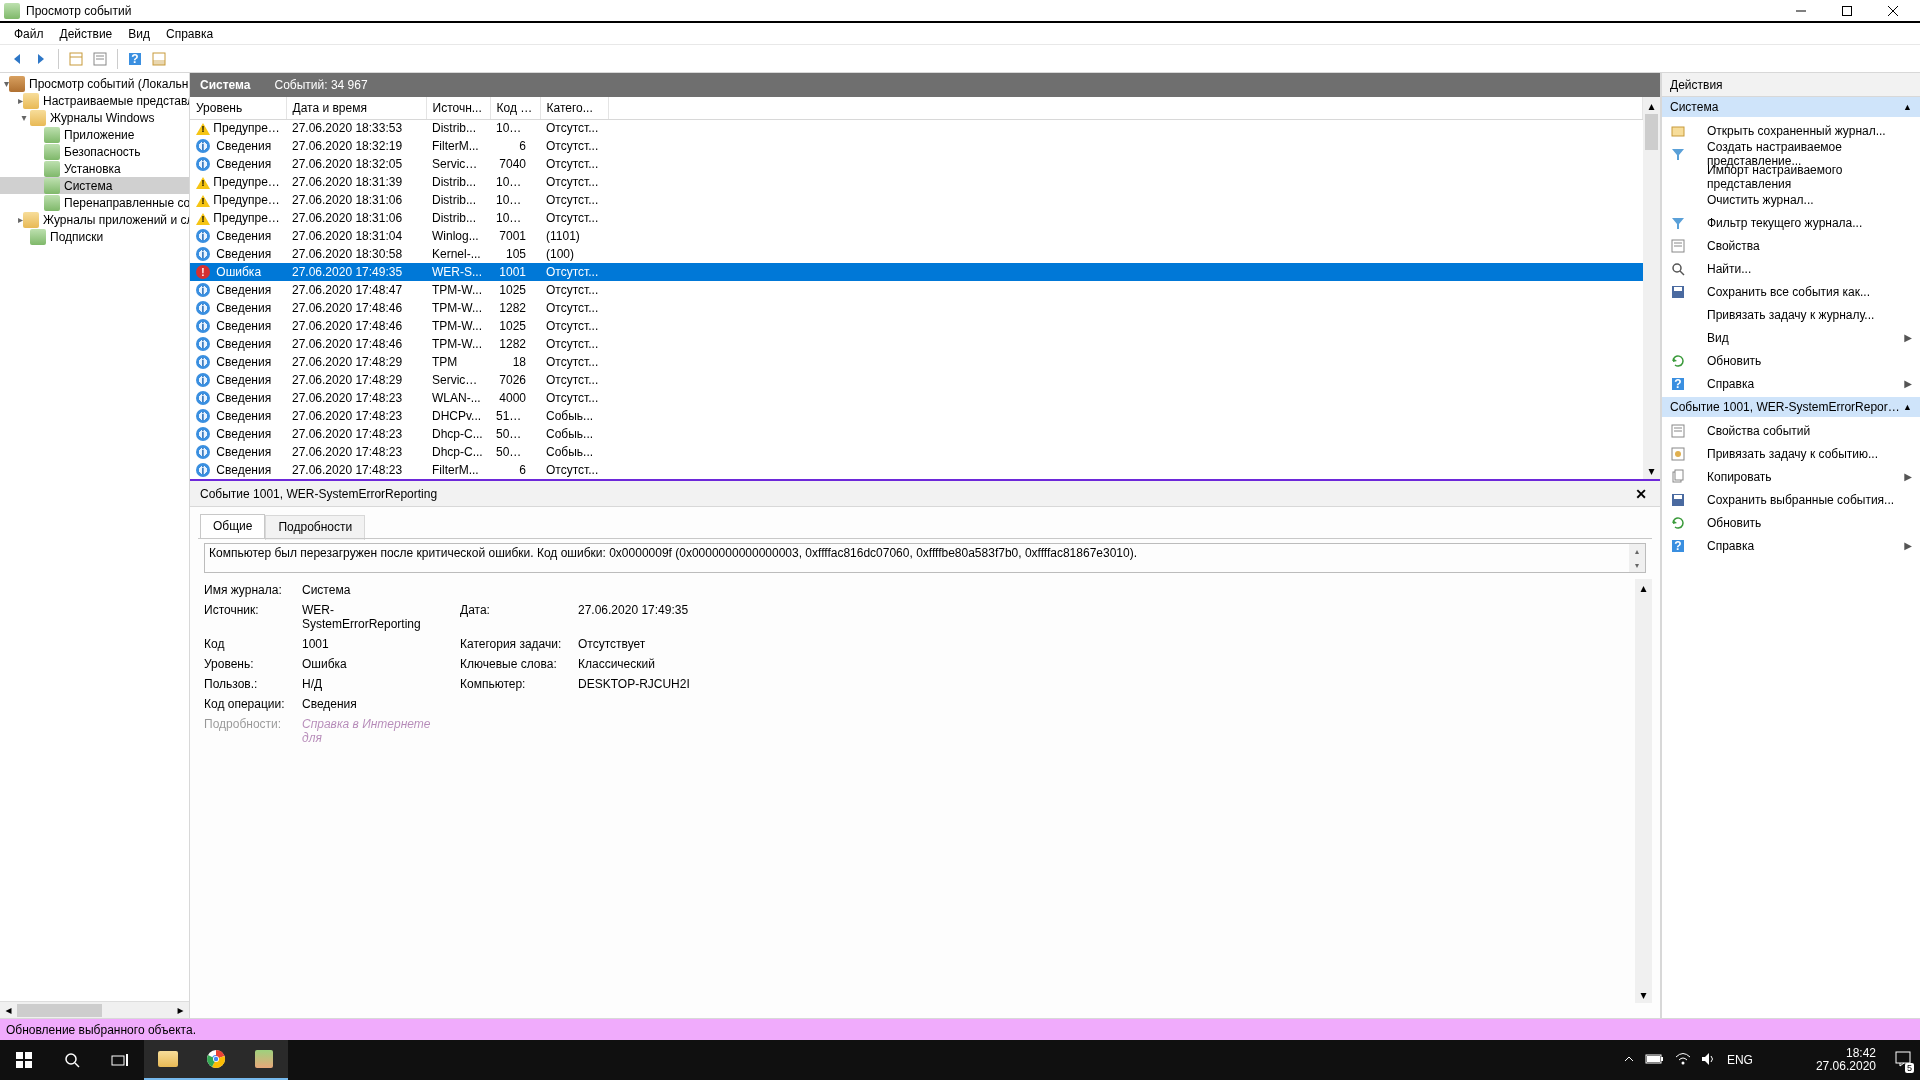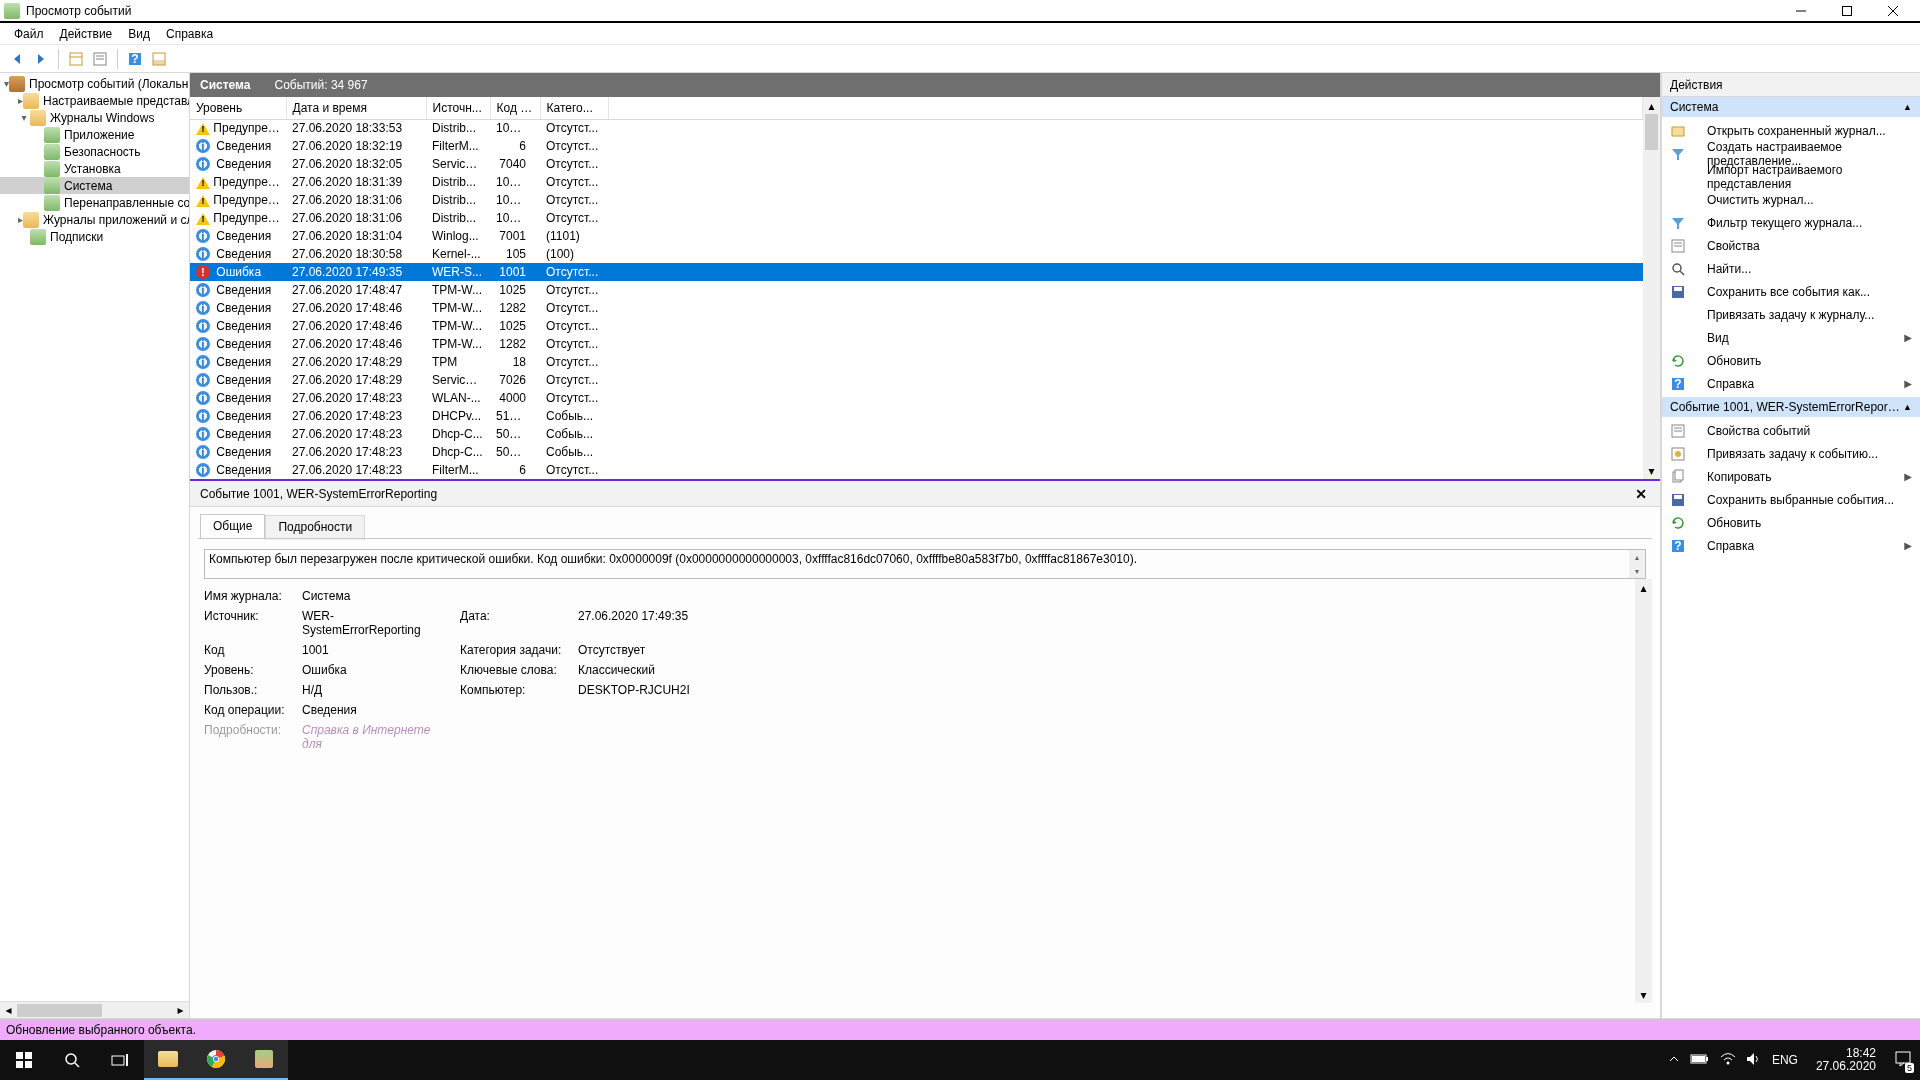--- a/index.html
+++ b/index.html
@@ -52,21 +52,21 @@
 .list .lvicon { display:inline-block; width:14px; height:14px; vertical-align:middle; margin-right:3px;}
 .list td.num { text-align:right; padding-right:14px;}
 
 .detail { flex:1; position:relative; background:#fdfdfd;}
 .detail-header { height:26px; background:#f2f2f2; display:flex; align-items:center; padding:0 10px; border-bottom:1px solid #d8d8d8;}
 .detail-header .title { flex:1; }
 .detail-header .close { width:18px; text-align:center; font-weight:bold; font-size:14px;}
 .detail-tabs { display:flex; padding:6px 10px 0 10px; gap:0; }
 .detail-tab { padding:4px 12px 6px 12px; border:1px solid #c8c8c8; border-bottom:none; background:#fff; position:relative; top:1px;}
 .detail-tab.inactive { background:#f2f2f2; border-color:#d8d8d8; top:2px; padding-bottom:5px;}
-.detail-body { border-top:1px solid #c8c8c8; margin:0 8px; padding:10px 6px; position:relative; height:calc(100% - 64px);}
+.detail-body { border-top:1px solid #c8c8c8; margin:0 8px; padding:4px 6px; position:relative; height:calc(100% - 64px);}
 .detail-desc { border:1px solid #bcbcbc; padding:2px 4px; height:30px; overflow:hidden; position:relative; margin-bottom:10px;}
 .detail-desc .mini-scroll { position:absolute; right:0; top:0; bottom:0; width:16px; background:#f0f0f0; display:flex; flex-direction:column; justify-content:space-between;}
 .detail-desc .mini-scroll .a{height:14px; display:flex; align-items:center; justify-content:center; font-size:8px; color:#666;}
 .detail-grid { display:grid; grid-template-columns: 90px 150px 110px 300px; row-gap:6px; column-gap:8px;}
 .detail-grid .lbl { white-space:nowrap; }
 .detail-link { color:#701a75;font-style:italic; }
 .detail-vscroll { position:absolute; right:0; top:40px; bottom:8px; width:17px; background:#f0f0f0;}
 .detail-vscroll .arrow{height:17px;display:flex;align-items:center;justify-content:center;}
 
 .actions { width: 258px; background:#fff; display:flex; flex-direction:column;}
@@ -78,21 +78,21 @@
 .actions-item .aicon { width:16px; height:16px; flex-shrink:0;}
 .actions-item .arrow-r { margin-left:auto; font-size:10px; color:#555;}
 
 .statusbar { height:22px; border-top:1px solid #d8d8d8; display:flex; align-items:center; padding:0 6px; background:#f0abfc;}
 
 
 .taskbar { position:absolute; left:0; right:0; bottom:0; height:40px; background:#101010; display:flex; align-items:center; color:#fff;}
 .taskbar .tbtn { width:48px; height:40px; display:flex; align-items:center; justify-content:center;}
 .taskbar .tbtn.active { background:#2a2a2a; border-bottom:2px solid #76b9ed;}
 .taskbar .tray { margin-left:auto; display:flex; align-items:center; gap:10px; padding-right:8px;}
-.taskbar .clock { text-align:right; line-height:1.1; font-size:12px; padding:0 8px;}
+.taskbar .clock { text-align:right; line-height:1.1; font-size:12px; padding:0 8px;margin-left:45px;}
 .taskbar .lang { font-size:12px; }
 
 
 .icon-info { background: radial-gradient(circle at 50% 50%, #e8f3ff 40%, #3a8fe0 42%, #3a8fe0 100%); border-radius:50%; position:relative;}
 .icon-info::after{content:"i"; position:absolute; inset:0; color:#1560b0; font-weight:bold; font-size:10px; display:flex; align-items:center; justify-content:center;}
 .icon-warn { width:0;height:0;border-left:7px solid transparent;border-right:7px solid transparent;border-bottom:12px solid #f6c514; position:relative; display:inline-block; vertical-align:middle;}
 .icon-warn::after{content:"!";position:absolute; left:-2px; top:1px; width:4px; text-align:center; color:#000; font-size:9px; font-weight:bold;}
 .icon-err { background:#d63030; border-radius:50%; position:relative;}
 .icon-err::after{content:"!"; position:absolute; inset:0; color:#fff; font-size:10px; font-weight:bold; display:flex; align-items:center; justify-content:center;}
 .icon-folder { background:linear-gradient(#f7dd9a,#e8b955); border-radius:2px;}

